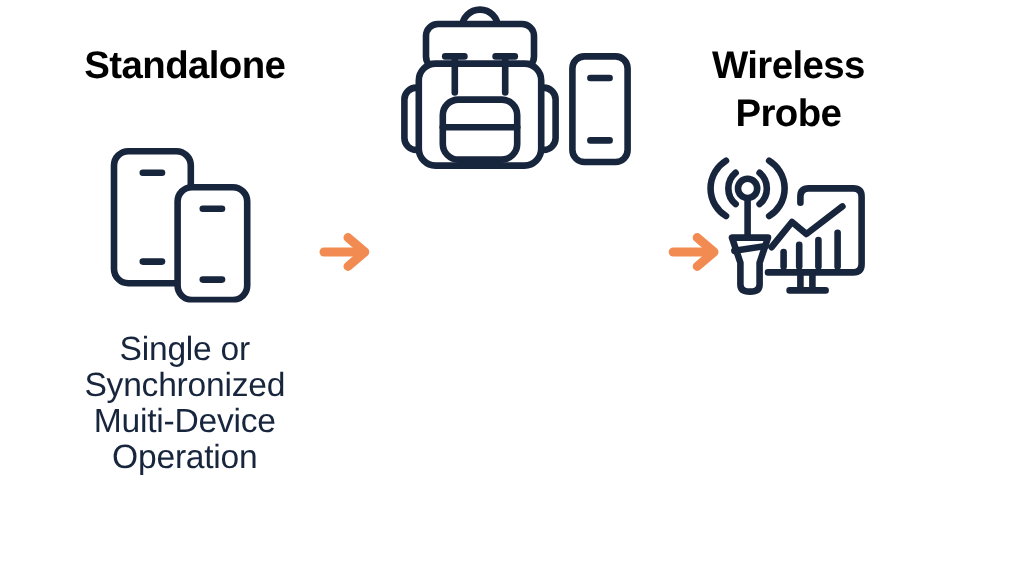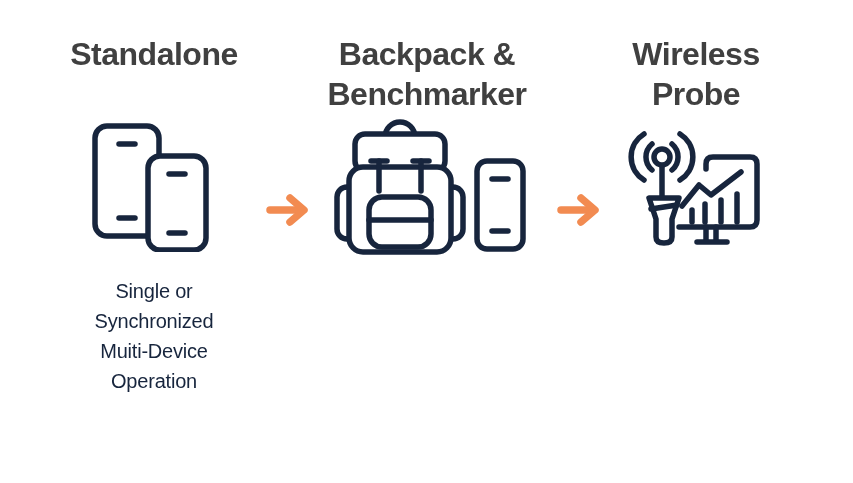--- a/index.html
+++ b/index.html
@@ -10,35 +10,35 @@
     font-family:"Liberation Sans", sans-serif;
     overflow:hidden;
   }
   .col {
     position:absolute; top:0; width:300px;
     display:flex; flex-direction:column; align-items:center;
     text-align:center;
   }
   .col-1 { left:4px; }
   .col-2 { left:277px; }
-  .col-3 { left:546px; }
+  .col-3 { left:507px; }
   .col-title {
     margin:0; padding-top:34px; height:80px;
     font-size:32px; line-height:40px; font-weight:bold;
     letter-spacing:-0.5px;
-    color:#404040;
+    color:#000000;
     white-space:pre-line;
   }
   .icon-box {
     height:146px;
     display:flex; align-items:center; justify-content:center;
   }
   .col-desc {
     margin-top:16px;
-    font-size:20px; line-height:30px;
+    font-size:28px; line-height:30px;
     letter-spacing:-0.2px;
     color:#17253D;
     white-space:pre-line;
   }
   .arrow {
     position:absolute; top:190px; width:46px; height:40px;
   }
   .arrow-1 { left:265px; }
   .arrow-2 { left:556px; }
   svg { display:block; }
@@ -76,22 +76,20 @@
   </div>
 
   <div class="arrow arrow-1">
     <svg width="46" height="40" viewBox="0 0 46 40">
       <line class="arrow-stroke" x1="5" y1="20" x2="36" y2="20"></line>
       <polyline class="arrow-stroke" points="25,8 39,20 25,32"></polyline>
     </svg>
   </div>
 
   <div class="col col-2">
-    <h2 class="col-title">Backpack &amp;
-Benchmarker</h2>
     <div class="icon-box">
       <svg width="200" height="140" viewBox="0 0 200 140">
 
         <path class="stroke" d="M58,20 a15,15 0 0 1 30,0"></path>
 
         <rect class="stroke stroke-fill" x="28" y="17" width="90" height="37" rx="10"></rect>
 
         <rect class="stroke stroke-fill" x="10" y="70" width="20" height="52" rx="10"></rect>
         <rect class="stroke stroke-fill" x="116" y="70" width="20" height="52" rx="10"></rect>
 

